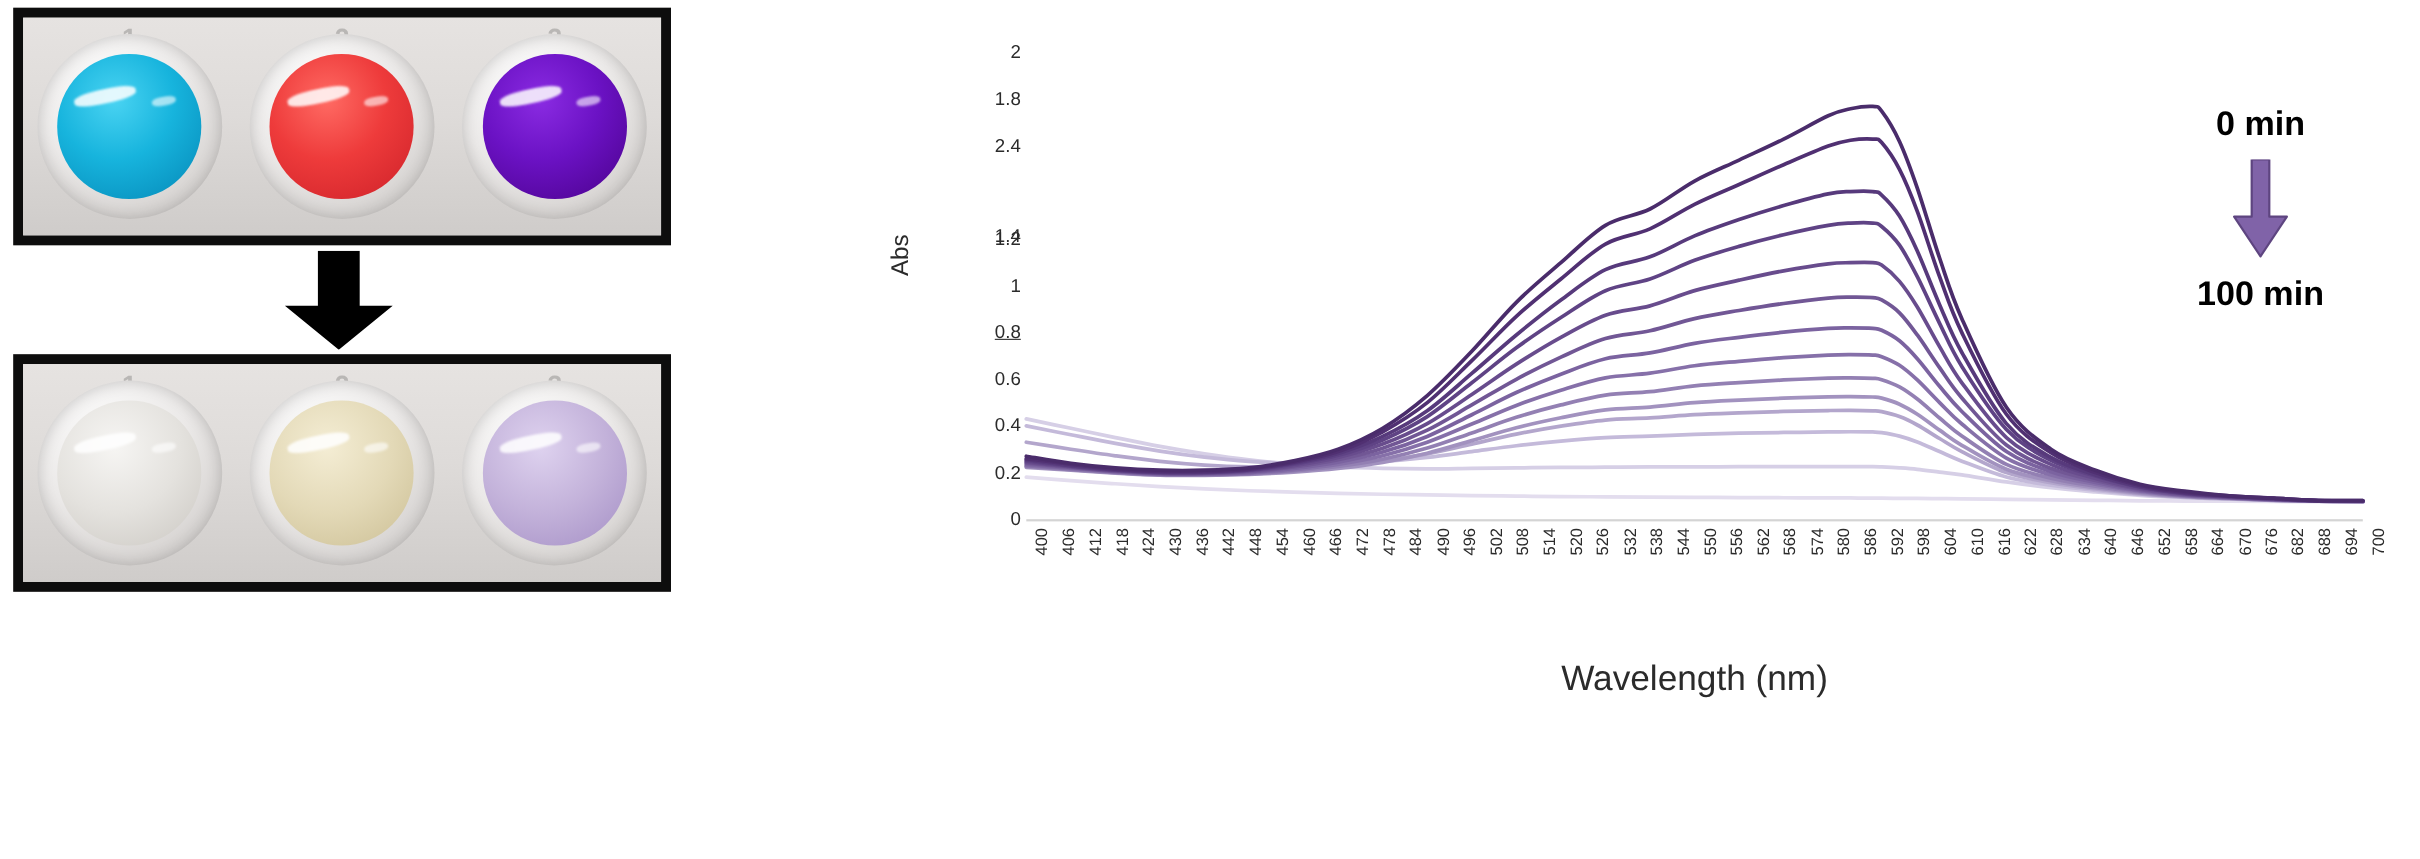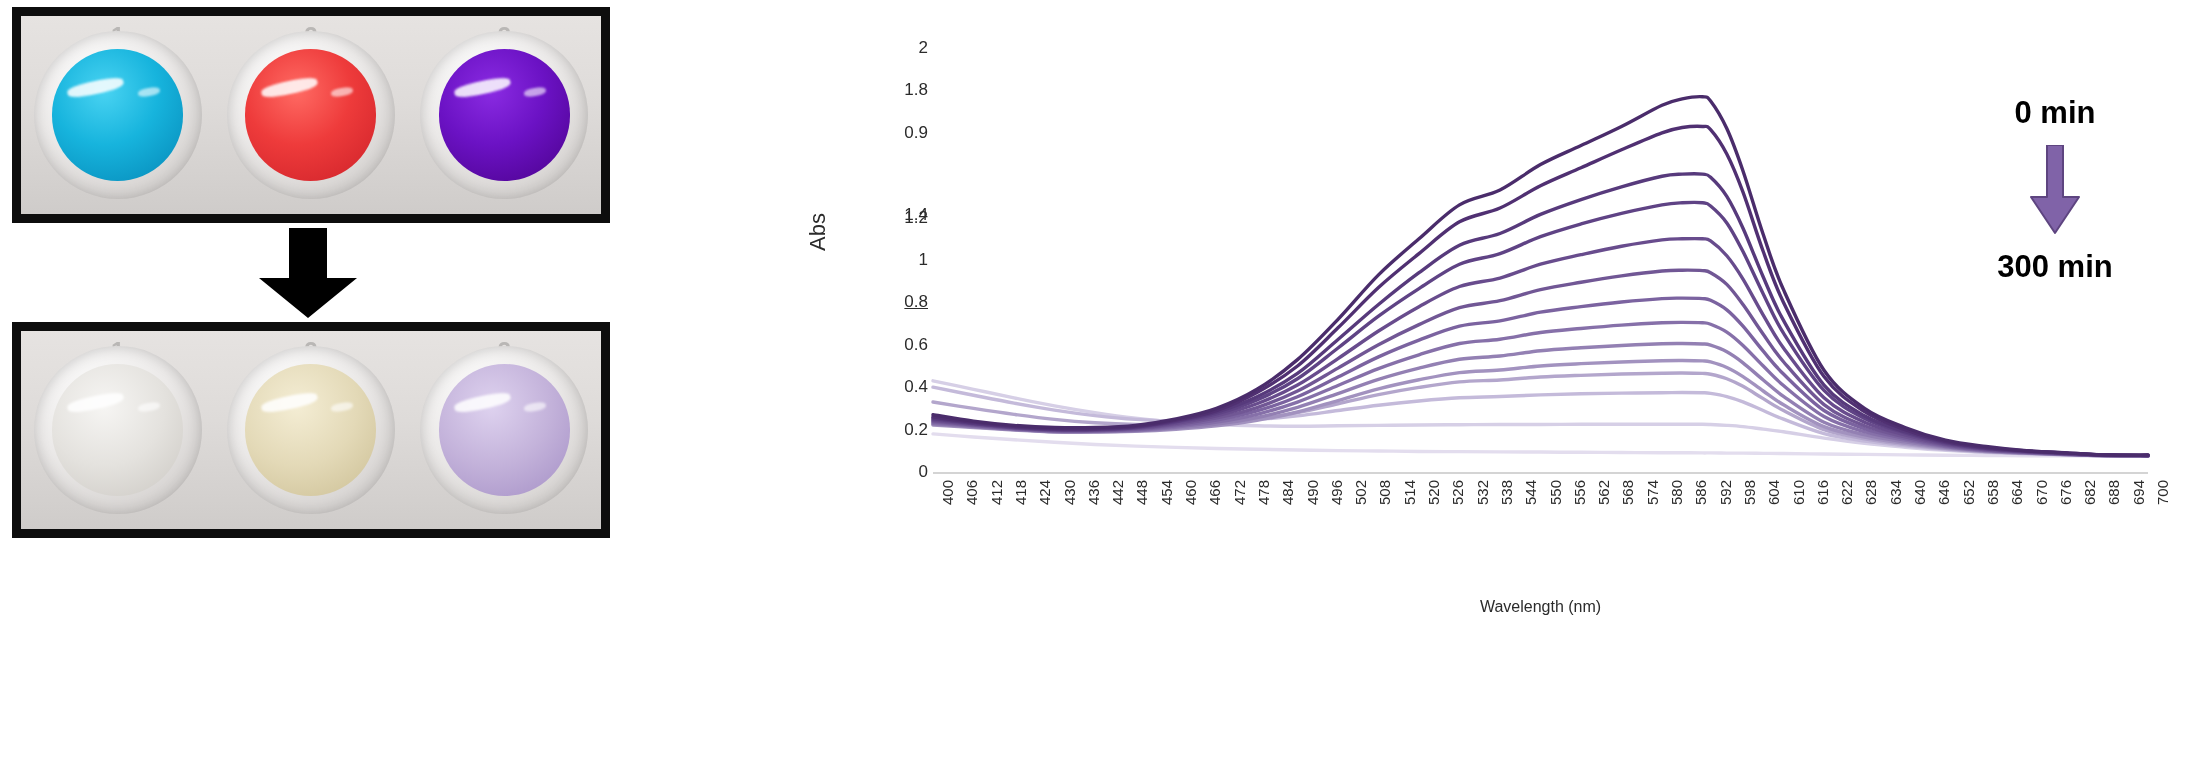--- a/index.html
+++ b/index.html
@@ -43,21 +43,21 @@
   .ytick{position:absolute;right:0;transform:translateY(-50%);font-size:17px;color:#2b2b2b;
      text-align:right;white-space:nowrap;}
   #y-axis-title{position:absolute;left:178px;top:232px;transform:translate(-50%,-50%) rotate(-90deg);
      font-size:22px;color:#2b2b2b;white-space:nowrap;}
 
   
   #x-axis-ticks{position:absolute;left:293px;top:480px;width:1215px;height:110px;}
   .xtick{position:absolute;top:0;font-size:15px;color:#2b2b2b;white-space:nowrap;
      transform-origin:left top;transform:rotate(-90deg) translate(-100%,0);}
   #x-axis-title{position:absolute;left:293px;top:598px;width:1215px;text-align:center;
-     font-size:16px;color:#2b2b2b;}
+     font-size:32px;color:#2b2b2b;}
 
   
   #time-annotation{position:absolute;left:1310px;top:95px;width:210px;text-align:center;}
   .time-label{font-size:31px;font-weight:700;color:#000;}
   #time-arrow{margin:14px auto 12px;display:block;}
 </style>
 </head>
 <body>
 
 <div class="figure">
@@ -132,21 +132,21 @@
     <div id="y-axis-title">Abs</div>
     <div id="y-axis-ticks">
         <div class="ytick" style="top: 424px;">0</div>
         <div class="ytick" style="top: 381.6px;">0.2</div>
         <div class="ytick" style="top: 339.2px;">0.4</div>
         <div class="ytick" style="top: 296.8px;">0.6</div>
         <div class="ytick" style="top: 254.4px; text-decoration: underline;">0.8</div>
         <div class="ytick" style="top: 212px;">1</div>
         <div class="ytick" style="top: 169.6px;">1.2</div>
         <div class="ytick" style="top: 127.2px; margin-top: 40px;">1.4</div>
-        <div class="ytick" style="top: 84.8px;">0.9</div>
+        <div class="ytick" style="top: 84.8px;">2.4</div>
         <div class="ytick" style="top: 42.4px;">1.8</div>
         <div class="ytick" style="top: 0px;">2</div>
       </div>
 
     <div id="axis-baseline"></div>
 
     <div class="plot-frame">
       <svg id="plot-area" viewBox="0 0 1215 424" preserveAspectRatio="none">
           <path d="M 0.00 385.84 C 6.75 386.37, 27.00 388.03, 40.50 389.02 C 54.00 390.01, 67.50 390.89, 81.00 391.78 C 94.50 392.66, 108.00 393.54, 121.50 394.32 C 135.00 395.10, 148.50 395.80, 162.00 396.44 C 175.50 397.08, 189.00 397.64, 202.50 398.14 C 216.00 398.63, 229.50 399.02, 243.00 399.41 C 256.50 399.80, 270.00 400.15, 283.50 400.47 C 297.00 400.79, 310.50 401.07, 324.00 401.32 C 337.50 401.56, 351.00 401.74, 364.50 401.95 C 378.00 402.16, 391.50 402.41, 405.00 402.59 C 418.50 402.76, 432.00 402.87, 445.50 403.01 C 459.00 403.15, 472.50 403.33, 486.00 403.44 C 499.50 403.54, 513.00 403.58, 526.50 403.65 C 540.00 403.72, 553.50 403.79, 567.00 403.86 C 580.50 403.93, 594.00 404.00, 607.50 404.07 C 621.00 404.14, 634.50 404.21, 648.00 404.28 C 661.50 404.35, 675.00 404.43, 688.50 404.50 C 702.00 404.57, 718.88 404.67, 729.00 404.71 C 739.13 404.74, 742.50 404.67, 749.25 404.71 C 756.00 404.74, 764.77 404.88, 769.50 404.92 C 774.23 404.96, 773.55 404.88, 777.60 404.92 C 781.65 404.96, 788.40 405.10, 793.80 405.13 C 799.20 405.17, 803.92 405.10, 810.00 405.13 C 816.08 405.17, 823.50 405.27, 830.25 405.34 C 837.00 405.41, 840.38 405.45, 850.50 405.56 C 860.63 405.66, 877.50 405.84, 891.00 405.98 C 904.50 406.12, 918.00 406.26, 931.50 406.40 C 945.00 406.55, 958.50 406.69, 972.00 406.83 C 985.50 406.97, 999.00 407.15, 1012.50 407.25 C 1026.00 407.36, 1039.50 407.39, 1053.00 407.46 C 1066.50 407.53, 1080.00 407.61, 1093.50 407.68 C 1107.00 407.75, 1120.50 407.82, 1134.00 407.89 C 1147.50 407.96, 1161.00 408.03, 1174.50 408.10 C 1188.00 408.17, 1208.25 408.28, 1215.00 408.31" fill="none" stroke="#e3ddee" stroke-width="3.4" stroke-linecap="round" stroke-linejoin="round" vector-effect="non-scaling-stroke"></path>
           <path d="M 0.00 332.84 C 6.75 334.25, 27.00 338.49, 40.50 341.32 C 54.00 344.15, 67.50 347.04, 81.00 349.80 C 94.50 352.56, 108.00 355.38, 121.50 357.86 C 135.00 360.33, 148.50 362.59, 162.00 364.64 C 175.50 366.69, 189.00 368.60, 202.50 370.15 C 216.00 371.71, 229.50 372.91, 243.00 373.97 C 256.50 375.03, 270.00 375.88, 283.50 376.51 C 297.00 377.15, 310.50 377.50, 324.00 377.78 C 337.50 378.07, 351.00 378.21, 364.50 378.21 C 378.00 378.21, 391.50 377.93, 405.00 377.78 C 418.50 377.64, 432.00 377.50, 445.50 377.36 C 459.00 377.22, 472.50 377.04, 486.00 376.94 C 499.50 376.83, 513.00 376.79, 526.50 376.72 C 540.00 376.65, 553.50 376.55, 567.00 376.51 C 580.50 376.48, 594.00 376.55, 607.50 376.51 C 621.00 376.48, 634.50 376.34, 648.00 376.30 C 661.50 376.26, 675.00 376.30, 688.50 376.30 C 702.00 376.30, 718.88 376.30, 729.00 376.30 C 739.13 376.30, 742.50 376.30, 749.25 376.30 C 756.00 376.30, 764.77 376.26, 769.50 376.30 C 774.23 376.34, 773.55 376.34, 777.60 376.51 C 781.65 376.69, 788.40 377.01, 793.80 377.36 C 799.20 377.71, 803.92 378.00, 810.00 378.63 C 816.08 379.27, 823.50 380.33, 830.25 381.18 C 837.00 382.02, 840.38 382.24, 850.50 383.72 C 860.63 385.20, 877.50 388.14, 891.00 390.08 C 904.50 392.02, 918.00 393.86, 931.50 395.38 C 945.00 396.90, 958.50 398.03, 972.00 399.20 C 985.50 400.36, 999.00 401.49, 1012.50 402.38 C 1026.00 403.26, 1039.50 403.93, 1053.00 404.50 C 1066.50 405.06, 1080.00 405.38, 1093.50 405.77 C 1107.00 406.16, 1120.50 406.51, 1134.00 406.83 C 1147.50 407.15, 1161.00 407.46, 1174.50 407.68 C 1188.00 407.89, 1208.25 408.03, 1215.00 408.10" fill="none" stroke="#d6cfe6" stroke-width="3.4" stroke-linecap="round" stroke-linejoin="round" vector-effect="non-scaling-stroke"></path>
@@ -218,17 +218,17 @@
         <div class="xtick" style="left: 1196.7px;">694</div>
         <div class="xtick" style="left: 1221px;">700</div>
       </div>
     <div id="x-axis-title">Wavelength (nm)</div>
 
     <div id="time-annotation">
       <div class="time-label">0 min</div>
       <svg id="time-arrow" width="56" height="92" viewBox="0 0 56 92">
         <polygon points="20,0 36,0 36,52 52,52 28,88 4,52 20,52" fill="#8063a8" stroke="#5e4580" stroke-width="2" stroke-linejoin="round"></polygon>
       </svg>
-      <div class="time-label">300 min</div>
+      <div class="time-label">100 min</div>
     </div>
 
   </div>
 </div>
 
 </body></html>

